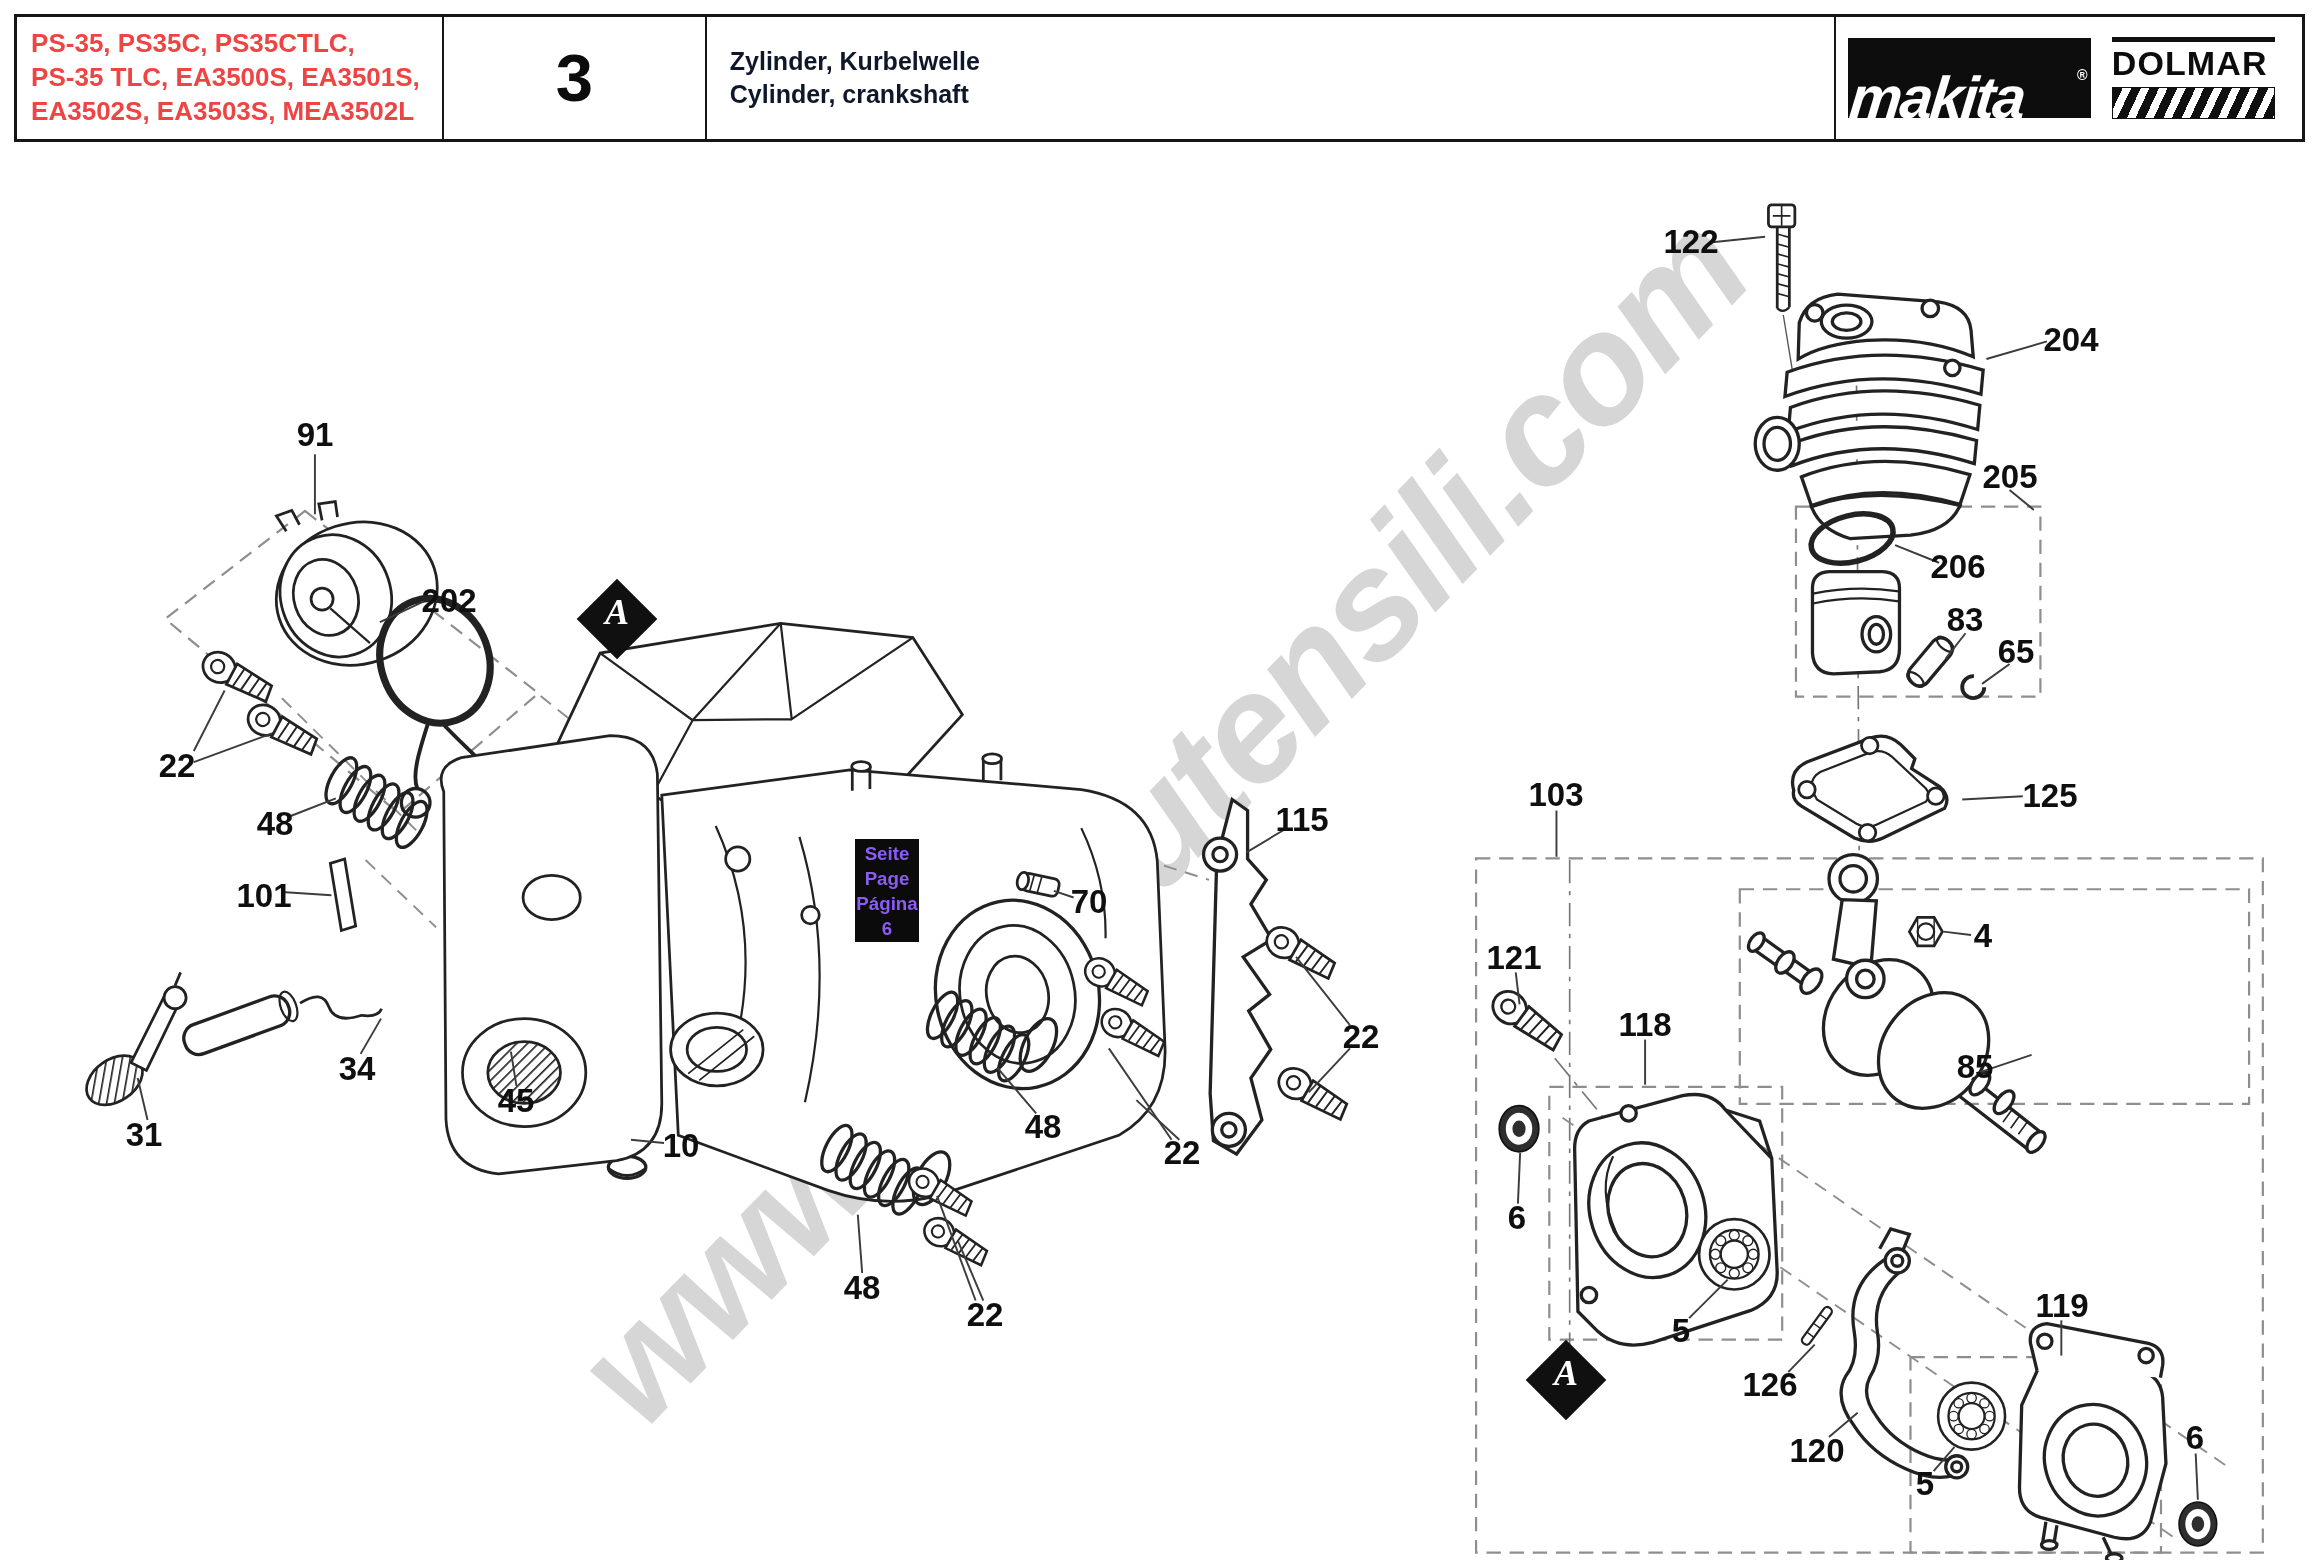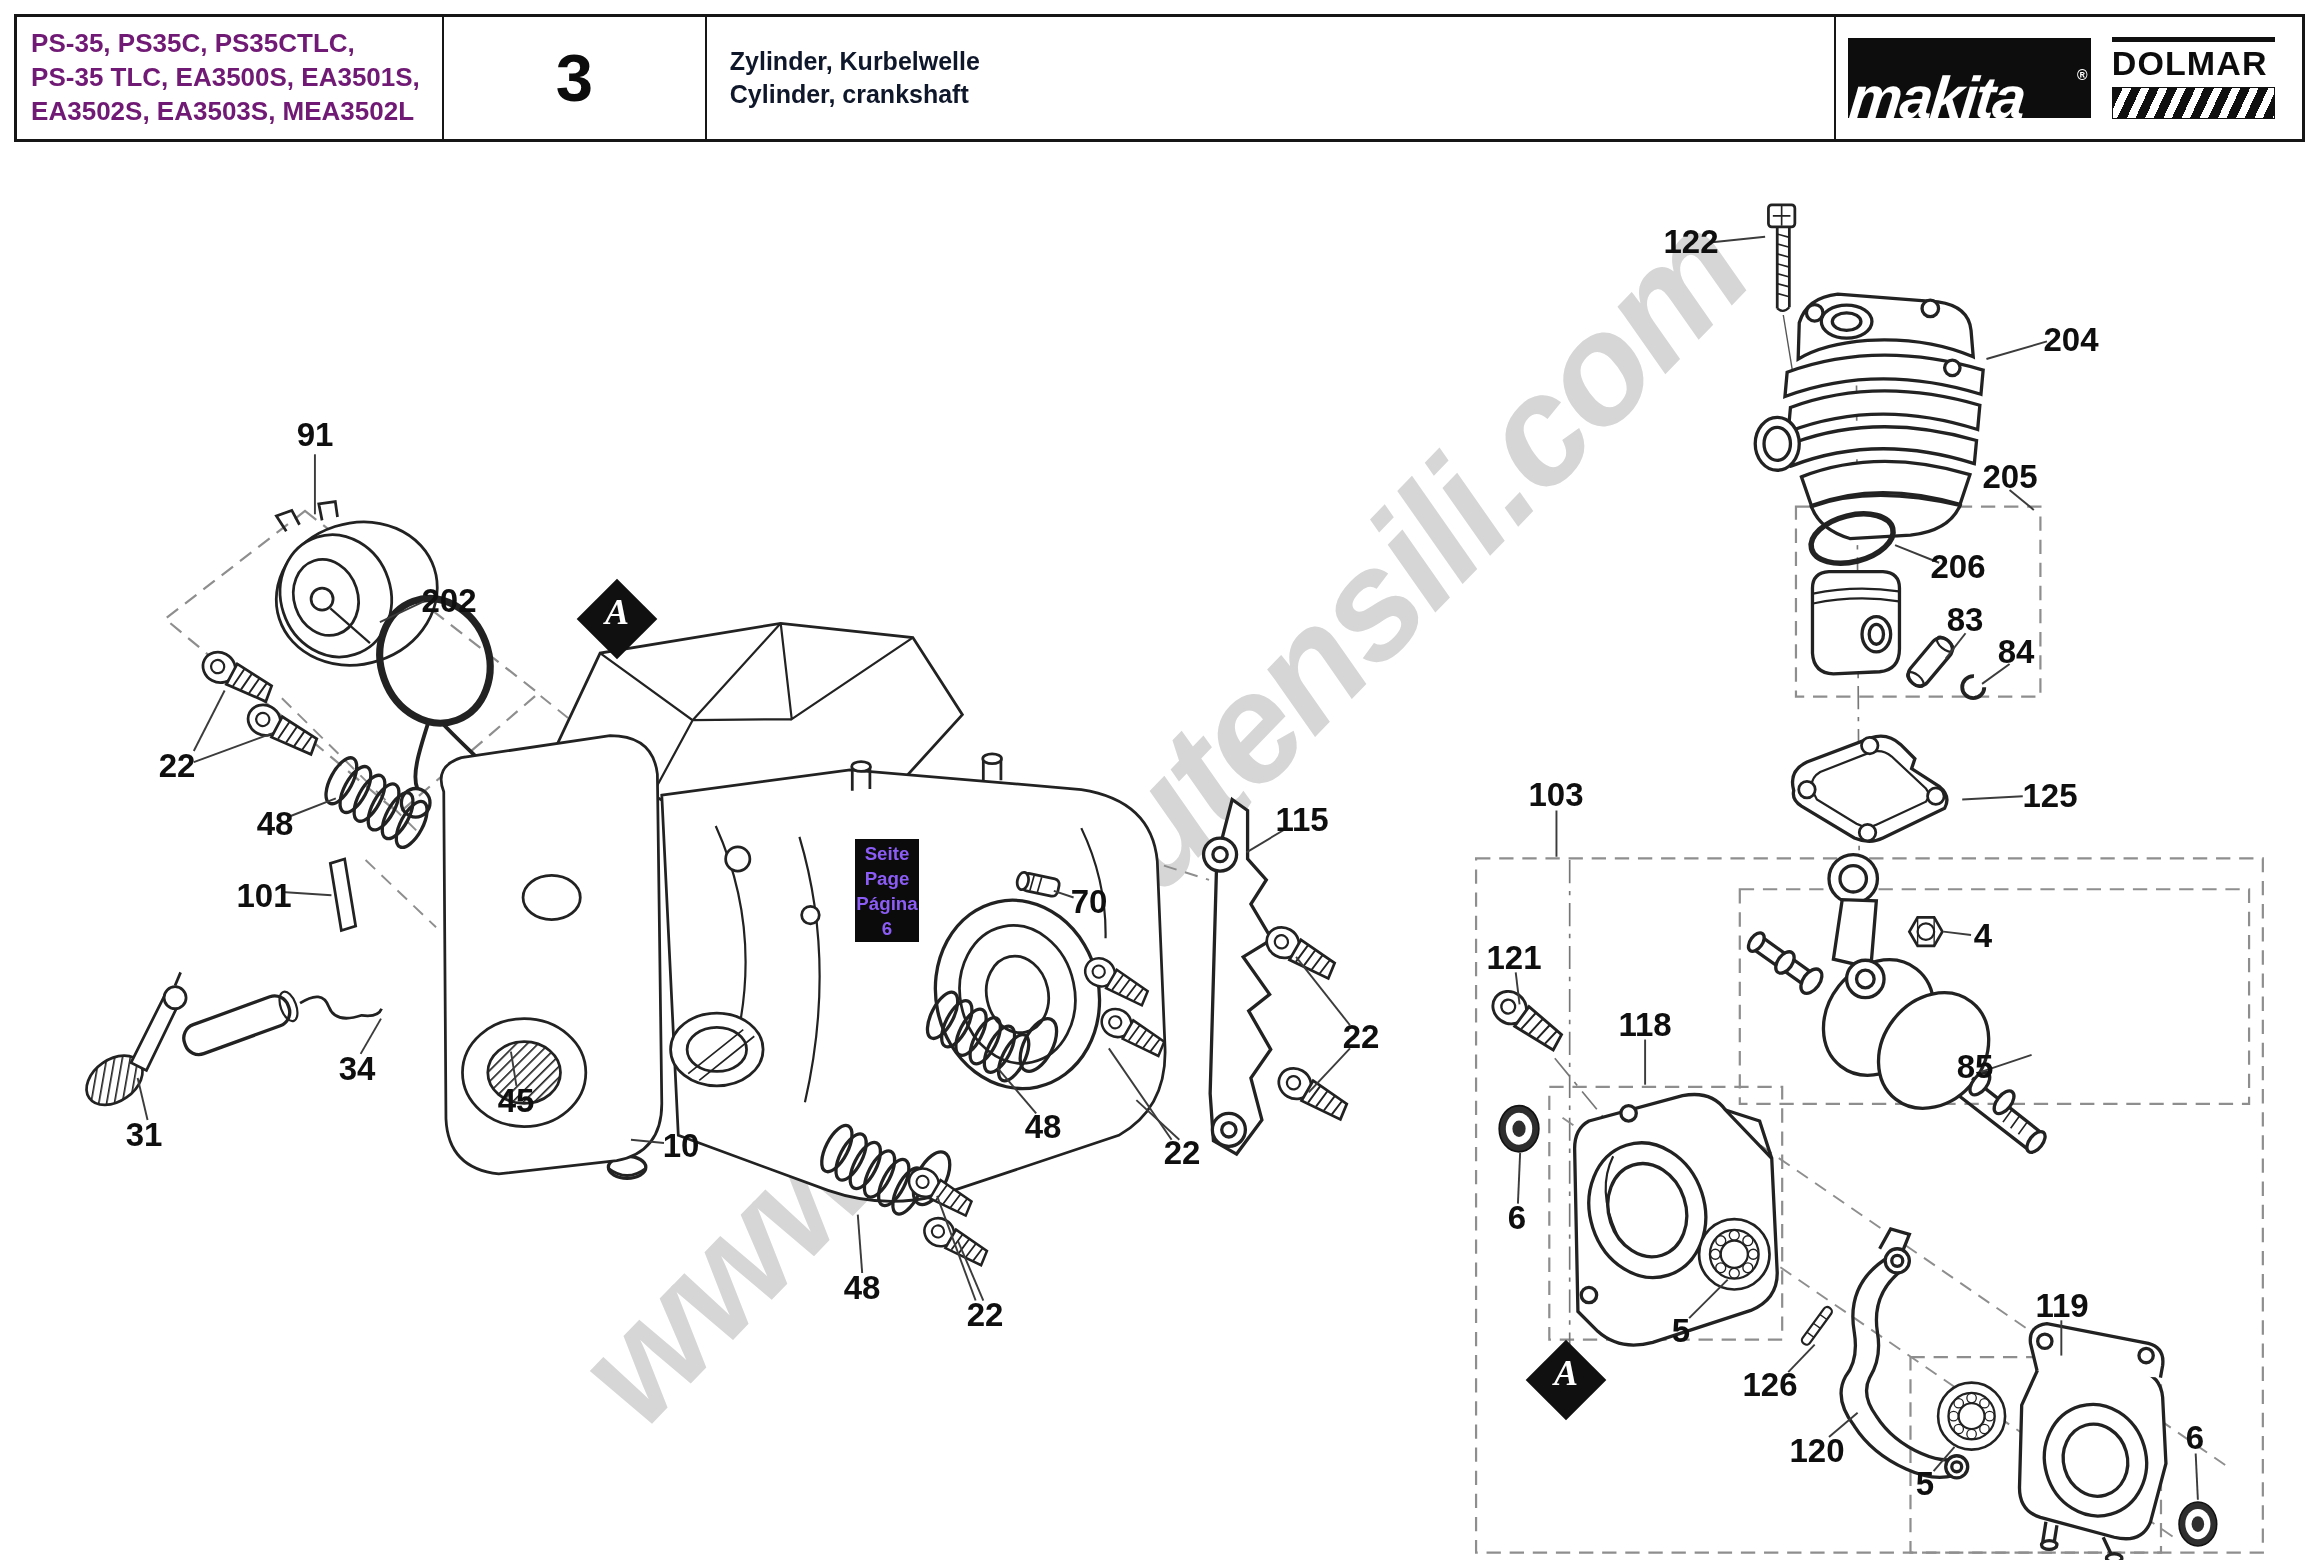--- a/index.html
+++ b/index.html
@@ -29,21 +29,21 @@
   #page-ref{position:absolute;left:855px;top:839px;width:64px;height:103px;z-index:4;
     background:#0b0b0b;color:#8b5cf6;text-align:center;
     font:700 18.7px/25px "Liberation Sans",sans-serif;padding-top:2.2px;box-sizing:border-box;}
   #page-ref span{display:block;}
 
   
   #header{position:absolute;left:13.8px;top:13.8px;width:2291px;height:128px;z-index:6;
     border:3.9px solid #161616;display:flex;background:#fff;box-sizing:border-box;}
   .hcell{box-sizing:border-box;height:100%;}
   #h-models{width:427px;border-right:2.8px solid #161616;padding:8.8px 5.5px 0 14.3px;
-    font:700 26px/34px "Liberation Sans",sans-serif;color:#701a75;}
+    font:700 26px/34px "Liberation Sans",sans-serif;color:#ef4444;}
   #h-models span{display:block;white-space:nowrap;}
   #h-num{width:263px;border-right:2.8px solid #161616;display:flex;align-items:center;justify-content:center;
     font:700 67px "Liberation Sans",sans-serif;color:#0c0c0c;}
   #h-title{flex:1;display:flex;flex-direction:column;justify-content:center;padding-left:23px;
     font:700 25px/33px "Liberation Sans",sans-serif;color:#0f172a;}
   #h-logos{width:468px;border-left:2.8px solid #161616;display:flex;align-items:center;}
   #makita-logo{position:relative;width:243px;height:80px;background:#0d0d0d;margin-left:12px;}
   #makita-logo .mk-text{position:absolute;left:2.2px;bottom:-14.3px;
     font:italic 700 59px "Liberation Sans",sans-serif;color:#fff;letter-spacing:-2.2px;
     transform:skewX(-6deg);}
@@ -400,21 +400,21 @@
       <div class="part-label" style="left: 862px; top: 1288px;">48</div>
       <div class="part-label" style="left: 985px; top: 1315px;">22</div>
       <div class="part-label" style="left: 1089px; top: 902px;">70</div>
       <div class="part-label" style="left: 1302px; top: 820px;">115</div>
       <div class="part-label" style="left: 1361px; top: 1037px;">22</div>
       <div class="part-label" style="left: 1691px; top: 242px;">122</div>
       <div class="part-label" style="left: 2071px; top: 340px;">204</div>
       <div class="part-label" style="left: 2010px; top: 477px;">205</div>
       <div class="part-label" style="left: 1958px; top: 567px;">206</div>
       <div class="part-label" style="left: 1965px; top: 620px;">83</div>
-      <div class="part-label" style="left: 2016px; top: 652px;">84</div>
+      <div class="part-label" style="left: 2016px; top: 652px;">65</div>
       <div class="part-label" style="left: 2050px; top: 796px;">125</div>
       <div class="part-label" style="left: 1556px; top: 795px;">103</div>
       <div class="part-label" style="left: 1983px; top: 936px;">4</div>
       <div class="part-label" style="left: 1514px; top: 958px;">121</div>
       <div class="part-label" style="left: 1645px; top: 1025px;">118</div>
       <div class="part-label" style="left: 1975px; top: 1055px; margin-top: 12px;">85</div>
       <div class="part-label" style="left: 1517px; top: 1218px;">6</div>
       <div class="part-label" style="left: 1681px; top: 1331px;">5</div>
       <div class="part-label" style="left: 1770px; top: 1385px;">126</div>
       <div class="part-label" style="left: 1817px; top: 1451px;">120</div>

